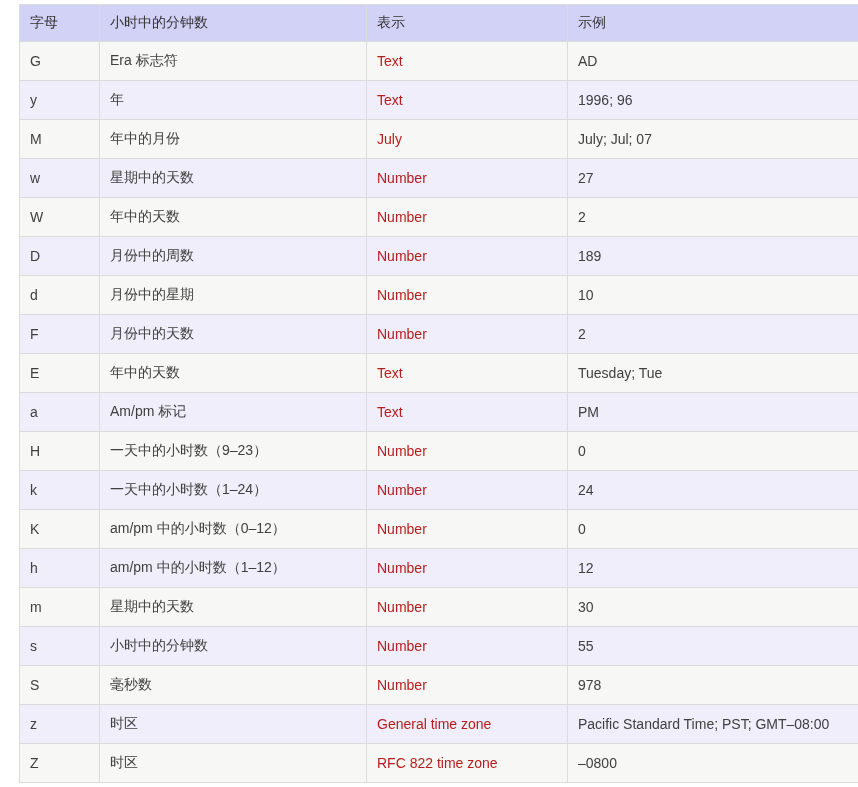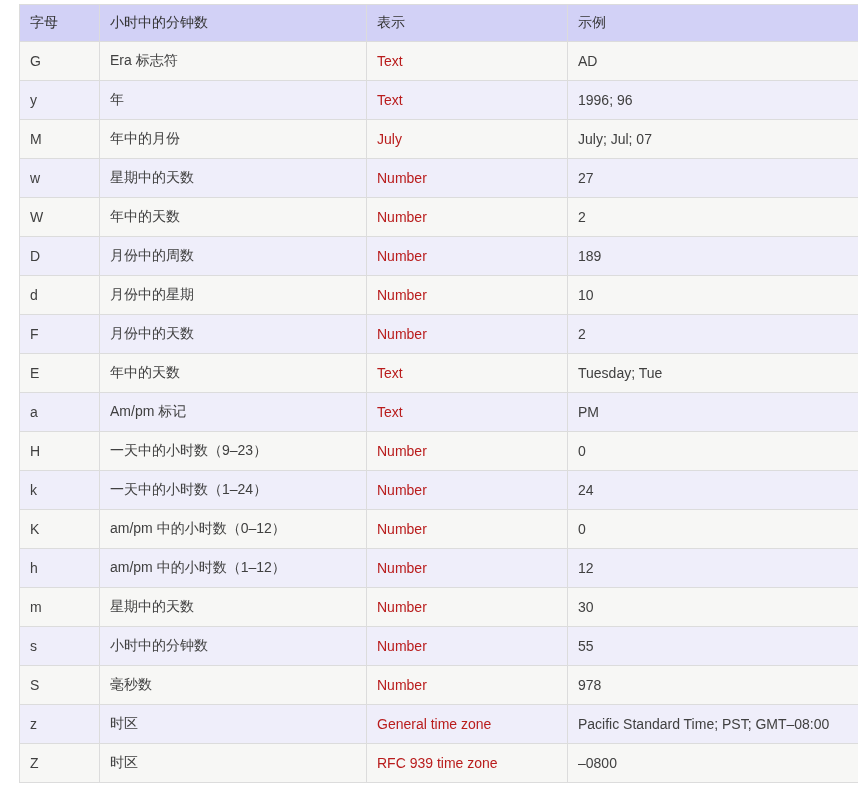--- a/index.html
+++ b/index.html
@@ -164,18 +164,18 @@
         </tr>
         <tr>
           <td class="col-letter">z</td>
           <td class="col-element">时区</td>
           <td class="col-present presentation-cell">General time zone</td>
           <td class="col-example">Pacific Standard Time; PST; GMT–08:00</td>
         </tr>
         <tr>
           <td class="col-letter">Z</td>
           <td class="col-element">时区</td>
-          <td class="col-present presentation-cell">RFC 939 time zone</td>
+          <td class="col-present presentation-cell">RFC 822 time zone</td>
           <td class="col-example">–0800</td>
         </tr>
       </tbody>
   </table>
 </div>
 
 </body></html>

